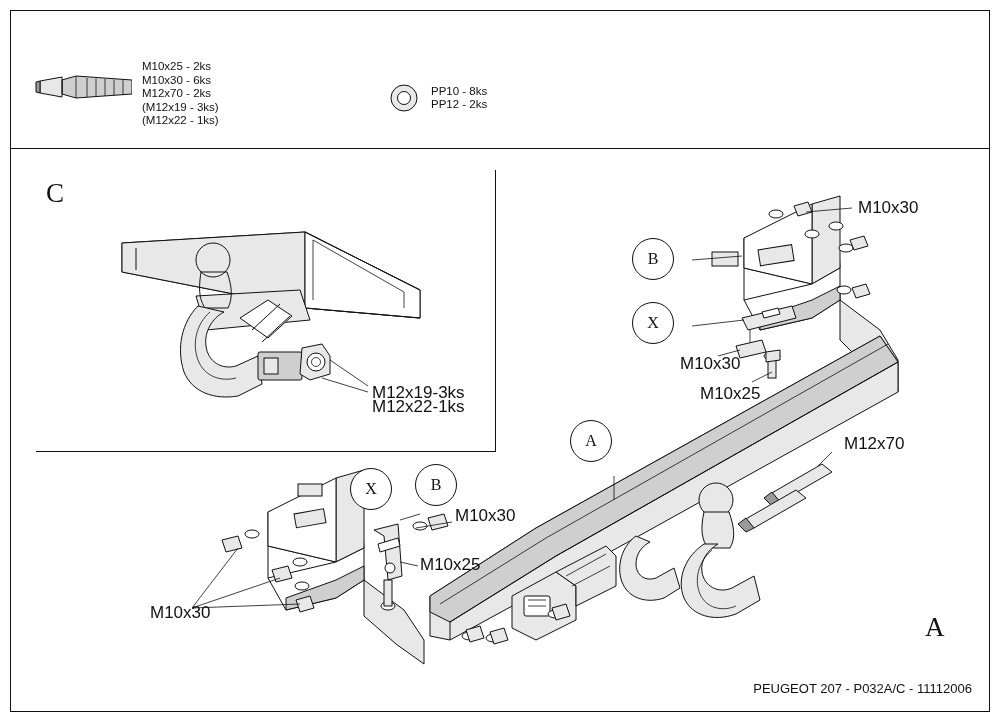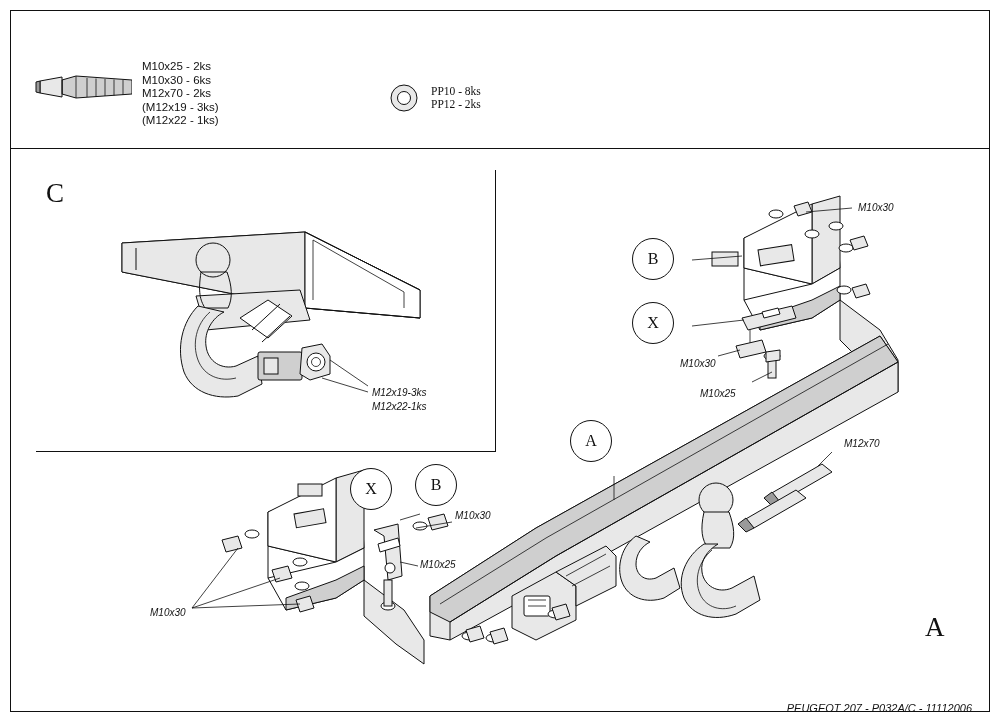--- a/index.html
+++ b/index.html
@@ -8,31 +8,31 @@
   .frame{position:absolute;left:10px;top:10px;width:980px;height:702px;border:1.5px solid #111;box-sizing:border-box;}
   .divider{position:absolute;left:10px;top:148px;width:980px;height:0;border-top:1.5px solid #111;}
   
   .legend{position:absolute;left:12px;top:12px;width:818px;height:134px;}
   .legend-item{position:absolute;display:flex;align-items:center;}
   .legend-text{font-size:11.5px;line-height:13.5px;white-space:pre;}
   .li1{left:20px;top:48px;}
   .li1 .legend-text{margin-left:10px;}
   .li2{left:245px;top:68px;}
   .li2 .legend-text{margin-left:10px;}
-  .li3{left:375px;top:68px;font-family:Liberation Serif, serif;}
+  .li3{left:375px;top:68px;}
   .li3 .legend-text{margin-left:10px;}
   .li4{left:525px;top:68px;}
   .li4 .legend-text{margin-left:95px;}
   
   .inset{position:absolute;left:36px;top:170px;width:460px;height:282px;border-right:1.2px solid #111;border-bottom:1.2px solid #111;box-sizing:border-box;}
   .letter-c{position:absolute;left:46px;top:178px;font-size:27px;font-family:"Liberation Serif",serif;}
   .letter-a-big{position:absolute;left:925px;top:612px;font-size:27px;font-family:"Liberation Serif",serif;}
   .callout{position:absolute;width:40px;height:40px;border:1.2px solid #111;border-radius:50%;display:flex;align-items:center;justify-content:center;font-size:16px;font-family:"Liberation Serif",serif;background:#fff;}
-  .lbl{position:absolute;font-size:10px;line-height:13.5px;white-space:pre;font-style:italic;}
-  .footer{position:absolute;right:28px;bottom:8px;font-size:11px;font-style:italic;}
+  .lbl{position:absolute;font-size:17px;line-height:13.5px;white-space:pre;}
+  .footer{position:absolute;right:28px;bottom:26px;font-size:13px;}
   svg{position:absolute;left:0;top:0;width:1000px;height:722px;pointer-events:none;}
   .ln{stroke:#111;stroke-width:1;fill:none;}
   .ln-thin{stroke:#111;stroke-width:0.8;fill:none;}
   .fillw{fill:#fff;stroke:#111;stroke-width:1;}
   .fillg{fill:#e8e8e8;stroke:#111;stroke-width:1;}
   .filld{fill:#cfcfcf;stroke:#111;stroke-width:1;}
   .filldd{fill:#9a9a9a;stroke:#111;stroke-width:1;}
 </style>
 </head>
 <body>

